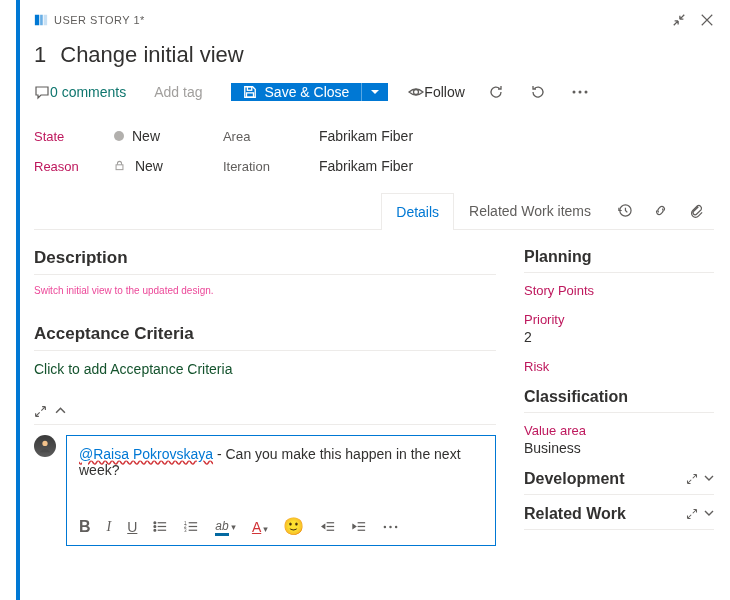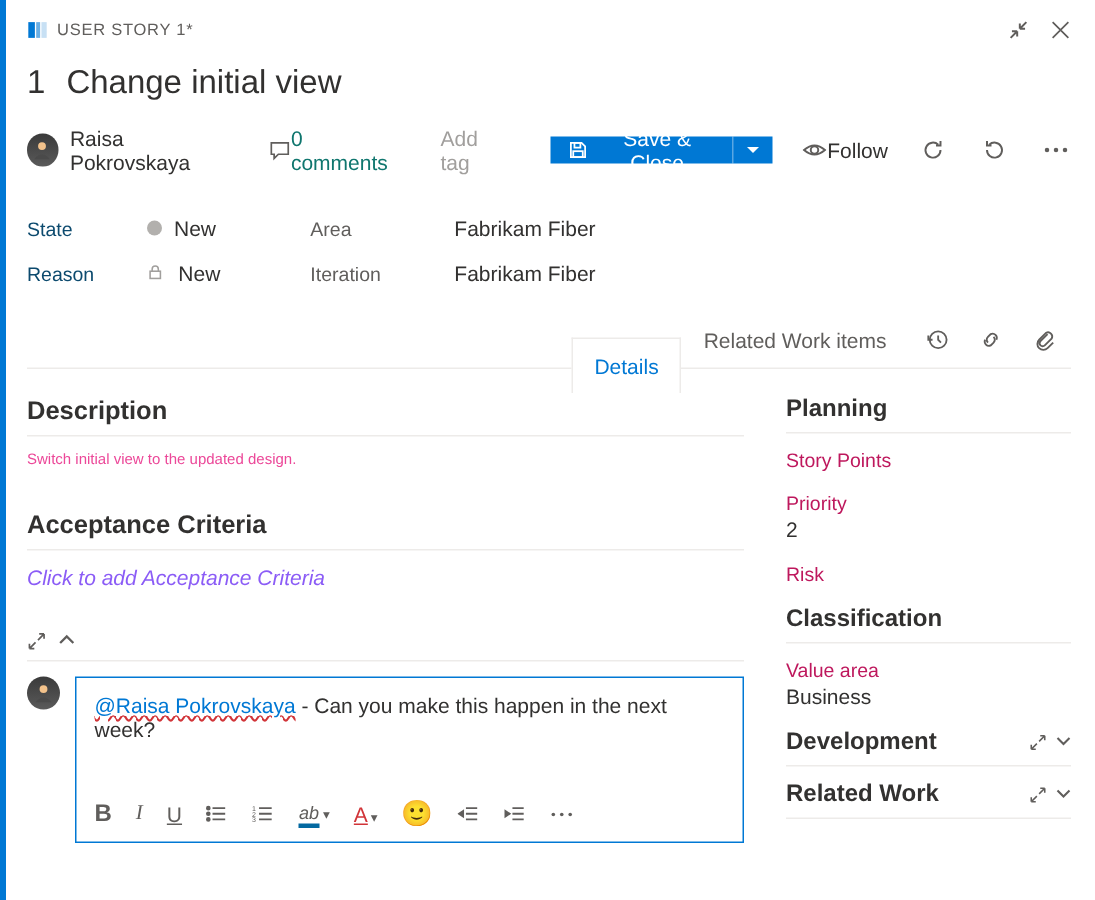--- a/index.html
+++ b/index.html
@@ -5,21 +5,21 @@
   * { box-sizing: border-box; margin: 0; padding: 0; }
   body {
     font-family: "Segoe UI", -apple-system, sans-serif;
     font-size: 14px;
     color: #323130;
     width: 730px;
     height: 600px;
     background: #fff;
     overflow: hidden;
   }
-  .window { display: flex; height: 100%; }
+  .window { display: flex; height: 100%; margin-left: 16px; }
   .left-rail { width: 4px; background: #0078d4; }
   .content { flex: 1; padding: 8px 16px 0 14px; display: flex; flex-direction: column; }
 
   
   .titlebar { display: flex; justify-content: space-between; align-items: center; height: 24px; }
   .titlebar-left { display: flex; align-items: center; gap: 6px; font-size: 11px; color: #605e5c; letter-spacing: 0.5px; }
   .titlebar-right { display: flex; align-items: center; gap: 14px; }
   .titlebar-right svg, .titlebar-right span.ic { color: #605e5c; }
   .wi-type-icon { width: 14px; height: 14px; }
 
@@ -38,40 +38,40 @@
   .btn-primary button { background: #0078d4; color: #fff; border: none; height: 18px; padding: 0 12px; display:flex; align-items:center; gap:8px; font-size:14px; cursor:pointer;}
   .btn-primary button:first-child { }
   .btn-primary button:last-child { border-left:1px solid rgba(255,255,255,0.35); padding:0 8px;}
   .follow { display: flex; align-items: center; gap: 0; color: #323130; }
   .icon-btn { width: 22px; height: 22px; display:flex; align-items:center; justify-content:center; color:#605e5c; cursor:pointer;}
 
   
   .fields { display: flex; gap: 60px; margin: 24px 0 18px 0; font-size: 14px; }
   .field-col { display: flex; flex-direction: column; gap: 14px; }
   .field-row { display: flex; align-items: center; gap: 28px; }
-  .field-label { color: #0c4a6e; font-size: 13px; width: 52px; }
+  .field-label { color: #be185d; font-size: 13px; width: 52px; }
   .field-label-wide { color: #605e5c; font-size: 13px; width: 68px; }
   .state-dot { width:10px; height:10px; border-radius:50%; background:#b2b0ad; display:inline-block; margin-right:8px;}
   .lock-ic { color:#a19f9d; margin-right:6px;}
 
   
   .tabs-row { display:flex; justify-content:flex-end; align-items:stretch; border-bottom:1px solid #edebe9; }
   .tab { padding:10px 14px; color:#605e5c; border:1px solid transparent; border-bottom:none; cursor:pointer; font-size:14px;}
-  .tab.active { color:#0078d4; border-color:#edebe9; background:#fff; position:relative; top:17px;}
+  .tab.active { color:#0078d4; border-color:#edebe9; background:#fff; position:relative; top:1px;}
   .tab-icon { width:36px; text-align:center; color:#605e5c; padding-top:10px; border:1px solid transparent; border-bottom:none; cursor:pointer;}
 
   
   .body-cols { display:flex; gap:28px; margin-top:18px; flex:1; overflow:hidden;}
   .main-col { flex:1; min-width:0;}
   .side-col { width:190px; }
 
   .section-hdr { font-size:17px; font-weight:600; margin-bottom:6px; display:flex; align-items:center; justify-content:space-between;}
   .section-rule { border:none; border-top:1px solid #edebe9; margin-bottom:10px;}
   .desc-text { color:#ec4899; font-size:10px; margin-bottom:28px;}
-  .placeholder-text { color:#8b5cf6; font-style:italic; margin-bottom:28px;}
+  .placeholder-text { color:#14532d; margin-bottom:28px;}
 
   
   .side-label { color:#be185d; font-size:13px; margin-top:4px;}
   .side-value { font-size:14px; margin-top:2px; margin-bottom:14px;}
   .side-hdr { font-size:16px; font-weight:600; margin-top:0; margin-bottom:6px; display:flex; justify-content:space-between; align-items:center;text-align:center;}
   .side-hdr .exp-icons { display:flex; gap:6px; color:#605e5c;}
   .side-rule { border:none; border-top:1px solid #edebe9; margin-bottom:10px;}
 
   
   .discussion-wrap { display:flex; gap:10px; }
@@ -121,29 +121,20 @@
         </span>
       </div>
     </div>
 
     <div class="title-row">
       <span class="title-id">1</span>
       <span class="title-text">Change initial view</span>
     </div>
 
     <div class="action-row">
-      <div class="assignee">
-        <div class="avatar">
-          <svg width="14" height="14" viewBox="0 0 16 16">
-              <circle cx="8" cy="5" r="3" fill="#f3c28b"></circle>
-              <path d="M2 15 Q8 8 14 15 Z" fill="#4a4a4a"></path>
-            </svg>
-        </div>
-        <span>Raisa Pokrovskaya</span>
-      </div>
       <div class="comments">
         <svg width="16" height="16" viewBox="0 0 16 16" fill="none" stroke="#605e5c" stroke-width="1.2">
             <path d="M2 3 h12 v8 h-7 l-3 3 v-3 h-2 z"></path>
           </svg>
         <span>0 comments</span>
       </div>
       <span class="add-tag">Add tag</span>
       <div class="btn-primary">
         <button>
           <svg width="14" height="14" viewBox="0 0 16 16" fill="none" stroke="#fff" stroke-width="1.5">

